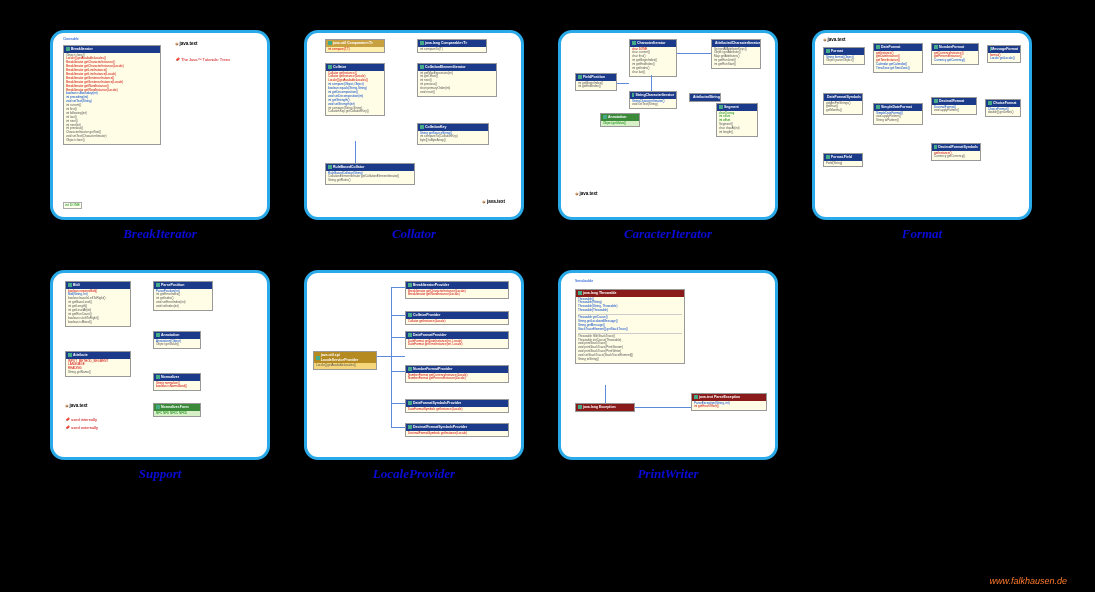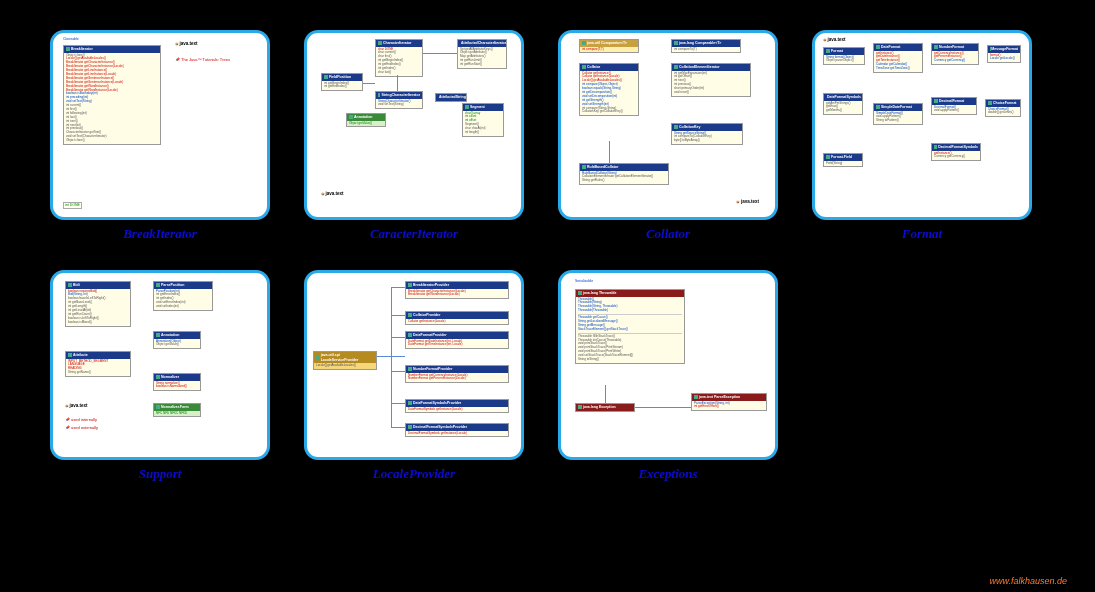--- a/index.html
+++ b/index.html
@@ -163,84 +163,20 @@
       </div>
       <div class="badge" style="left:10px; bottom:8px;">int DONE</div>
       <div class="pkg" style="left:122px; top:8px;">java.text</div>
       <div class="legend-pin" style="left:122px; top:24px;">The Java™ Tutorials: Trees</div>
     </div>
     <div class="card-title">BreakIterator</div>
   </div>
 
   <div class="card-wrap">
     <div class="card">
-      <div class="uml" style="left:68px; top:6px; width:48px;">
-        <div class="uml-h">CharacterIterator</div>
-        <div class="uml-body">
-          <div class="m-red">char DONE</div>
-          <div class="m-gray">char current()</div>
-          <div class="m-gray">char first()</div>
-          <div class="m-gray">int getBeginIndex()</div>
-          <div class="m-gray">int getEndIndex()</div>
-          <div class="m-gray">int getIndex()</div>
-          <div class="m-gray">char last()</div>
-        </div>
-      </div>
-      <div class="uml" style="left:150px; top:6px; width:50px;">
-        <div class="uml-h">AttributedCharacterIterator</div>
-        <div class="uml-body">
-          <div class="m-gray">Set getAllAttributeKeys()</div>
-          <div class="m-gray">Object getAttribute()</div>
-          <div class="m-gray">Map getAttributes()</div>
-          <div class="m-gray">int getRunLimit()</div>
-          <div class="m-gray">int getRunStart()</div>
-        </div>
-      </div>
-      <div class="uml" style="left:14px; top:40px; width:42px;">
-        <div class="uml-h">FieldPosition</div>
-        <div class="uml-body">
-          <div class="m-gray">int getBeginIndex()</div>
-          <div class="m-gray">int getEndIndex()</div>
-        </div>
-      </div>
-      <div class="uml" style="left:68px; top:58px; width:48px;">
-        <div class="uml-h">StringCharacterIterator</div>
-        <div class="uml-body">
-          <div class="m-blue">StringCharacterIterator()</div>
-          <div class="m-gray">void setText(String)</div>
-        </div>
-      </div>
-      <div class="uml" style="left:39px; top:80px; width:40px; background:#d7f0c8;">
-        <div class="uml-h" style="background:#3a8a3a;">Annotation</div>
-        <div class="uml-body m-green">Object getValue()</div>
-      </div>
-      <div class="uml" style="left:128px; top:60px; width:32px;">
-        <div class="uml-h">AttributedString</div>
-      </div>
-      <div class="uml" style="left:155px; top:70px; width:42px;">
-        <div class="uml-h">Segment</div>
-        <div class="uml-body">
-          <div class="m-green">char[] array</div>
-          <div class="m-green">int count</div>
-          <div class="m-green">int offset</div>
-          <div class="m-gray">Segment()</div>
-          <div class="m-gray">char charAt(int)</div>
-          <div class="m-gray">int length()</div>
-        </div>
-      </div>
-      <div class="line" style="left:56px; top:50px; width:12px;"></div>
-      <div class="line" style="left:116px; top:20px; width:34px;"></div>
-      <div class="vline" style="left:90px; top:42px; height:16px;"></div>
-      <div class="pkg" style="left:14px; bottom:20px;">java.text</div>
-    </div>
-    <div class="card-title">CaracterIterator</div>
-  </div>
-
-  <div class="card-wrap">
-    <div class="card">
       <div class="uml" style="left:18px; top:6px; width:60px; background:#fff0b0;">
         <div class="uml-h" style="background:#c8a040;">java.util Comparator&lt;T&gt;</div>
         <div class="uml-body m-red">int compare(T,T)</div>
       </div>
       <div class="uml" style="left:110px; top:6px; width:70px;">
         <div class="uml-h">java.lang Comparable&lt;T&gt;</div>
         <div class="uml-body m-gray">int compareTo(T)</div>
       </div>
       <div class="uml" style="left:18px; top:30px; width:60px;">
         <div class="uml-h">Collator</div>
@@ -282,20 +218,84 @@
         <div class="uml-body">
           <div class="m-blue">RuleBasedCollator(String)</div>
           <div class="m-gray">CollationElementIterator getCollationElementIterator()</div>
           <div class="m-gray">String getRules()</div>
         </div>
       </div>
       <div class="vline" style="left:48px; top:108px; height:22px;"></div>
       <div class="pkg" style="right:16px; bottom:12px;">java.text</div>
     </div>
     <div class="card-title">Collator</div>
+  </div>
+
+  <div class="card-wrap">
+    <div class="card">
+      <div class="uml" style="left:68px; top:6px; width:48px;">
+        <div class="uml-h">CharacterIterator</div>
+        <div class="uml-body">
+          <div class="m-red">char DONE</div>
+          <div class="m-gray">char current()</div>
+          <div class="m-gray">char first()</div>
+          <div class="m-gray">int getBeginIndex()</div>
+          <div class="m-gray">int getEndIndex()</div>
+          <div class="m-gray">int getIndex()</div>
+          <div class="m-gray">char last()</div>
+        </div>
+      </div>
+      <div class="uml" style="left:150px; top:6px; width:50px;">
+        <div class="uml-h">AttributedCharacterIterator</div>
+        <div class="uml-body">
+          <div class="m-gray">Set getAllAttributeKeys()</div>
+          <div class="m-gray">Object getAttribute()</div>
+          <div class="m-gray">Map getAttributes()</div>
+          <div class="m-gray">int getRunLimit()</div>
+          <div class="m-gray">int getRunStart()</div>
+        </div>
+      </div>
+      <div class="uml" style="left:14px; top:40px; width:42px;">
+        <div class="uml-h">FieldPosition</div>
+        <div class="uml-body">
+          <div class="m-gray">int getBeginIndex()</div>
+          <div class="m-gray">int getEndIndex()</div>
+        </div>
+      </div>
+      <div class="uml" style="left:68px; top:58px; width:48px;">
+        <div class="uml-h">StringCharacterIterator</div>
+        <div class="uml-body">
+          <div class="m-blue">StringCharacterIterator()</div>
+          <div class="m-gray">void setText(String)</div>
+        </div>
+      </div>
+      <div class="uml" style="left:39px; top:80px; width:40px; background:#d7f0c8;">
+        <div class="uml-h" style="background:#3a8a3a;">Annotation</div>
+        <div class="uml-body m-green">Object getValue()</div>
+      </div>
+      <div class="uml" style="left:128px; top:60px; width:32px;">
+        <div class="uml-h">AttributedString</div>
+      </div>
+      <div class="uml" style="left:155px; top:70px; width:42px;">
+        <div class="uml-h">Segment</div>
+        <div class="uml-body">
+          <div class="m-green">char[] array</div>
+          <div class="m-green">int count</div>
+          <div class="m-green">int offset</div>
+          <div class="m-gray">Segment()</div>
+          <div class="m-gray">char charAt(int)</div>
+          <div class="m-gray">int length()</div>
+        </div>
+      </div>
+      <div class="line" style="left:56px; top:50px; width:12px;"></div>
+      <div class="line" style="left:116px; top:20px; width:34px;"></div>
+      <div class="vline" style="left:90px; top:42px; height:16px;"></div>
+      <div class="pkg" style="left:14px; bottom:20px;">java.text</div>
+    </div>
+    <div class="card-title">CaracterIterator</div>
   </div>
 
   <div class="card-wrap">
     <div class="card">
       <div class="pkg" style="left:8px; top:4px;">java.text</div>
       <div class="uml" style="left:8px; top:14px; width:42px;">
         <div class="uml-h">Format</div>
         <div class="uml-body">
           <div class="m-blue">String format(Object)</div>
           <div class="m-gray">Object parseObject()</div>
@@ -513,18 +513,18 @@
       <div class="uml uml-red" style="left:130px; top:120px; width:76px;">
         <div class="uml-h">java.text ParseException</div>
         <div class="uml-body">
           <div class="m-blue">ParseException(String, int)</div>
           <div class="m-red">int getErrorOffset()</div>
         </div>
       </div>
       <div class="vline" style="left:44px; top:112px; height:18px;"></div>
       <div class="line" style="left:74px; top:134px; width:56px;"></div>
     </div>
-    <div class="card-title">Exceptions</div>
+    <div class="card-title">PrintWriter</div>
   </div>
 
 </div>
 
 <div class="footer">www.falkhausen.de</div>
 
 </body></html>

